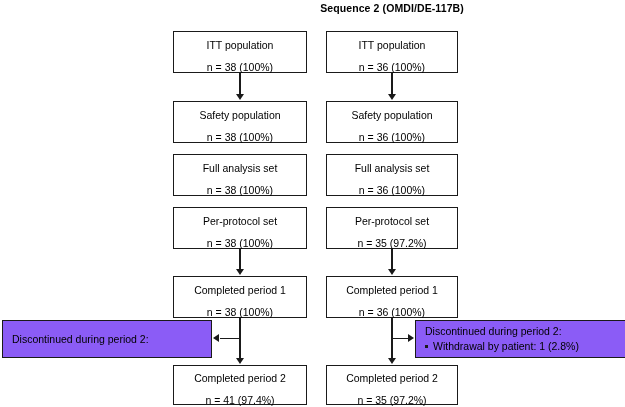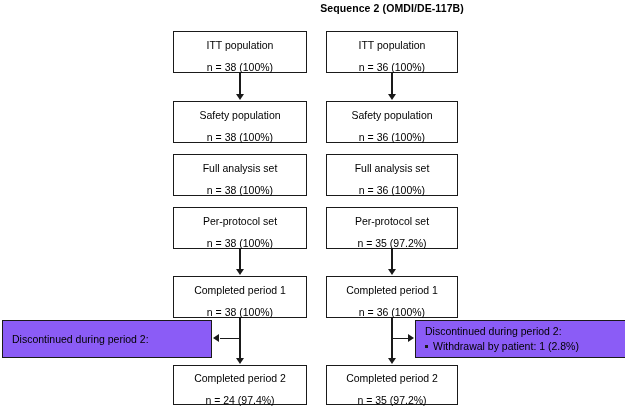--- a/index.html
+++ b/index.html
@@ -134,21 +134,21 @@
     <span class="ln">n = 38 (100%)</span>
   </div>
 
   <div class="node" style="left:173px; top:276px; width:134px; height:42px;">
     <span class="ln">Completed period 1</span>
     <span class="ln">n = 38 (100%)</span>
   </div>
 
   <div class="node" style="left:173px; top:365px; width:134px; height:40px;">
     <span class="ln">Completed period 2</span>
-    <span class="ln">n = 24 (97.4%)</span>
+    <span class="ln">n = 41 (97.4%)</span>
   </div>
 
   <div class="node" style="left:326px; top:31px; width:132px; height:42px;">
     <span class="ln">ITT population</span>
     <span class="ln">n = 36 (100%)</span>
   </div>
 
   <div class="node" style="left:326px; top:101px; width:132px; height:42px;">
     <span class="ln">Safety population</span>
     <span class="ln">n = 36 (100%)</span>

